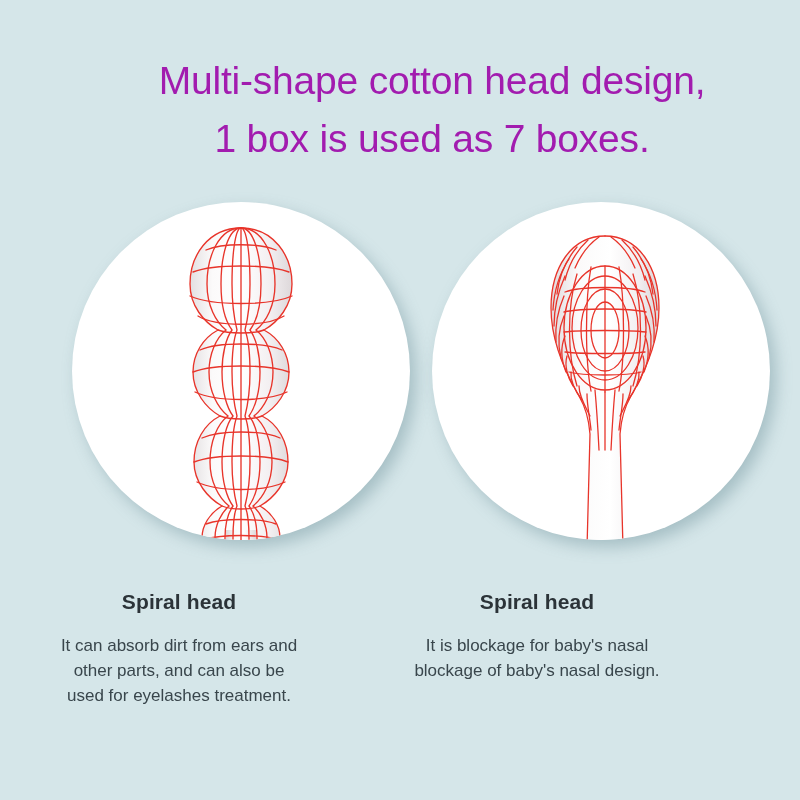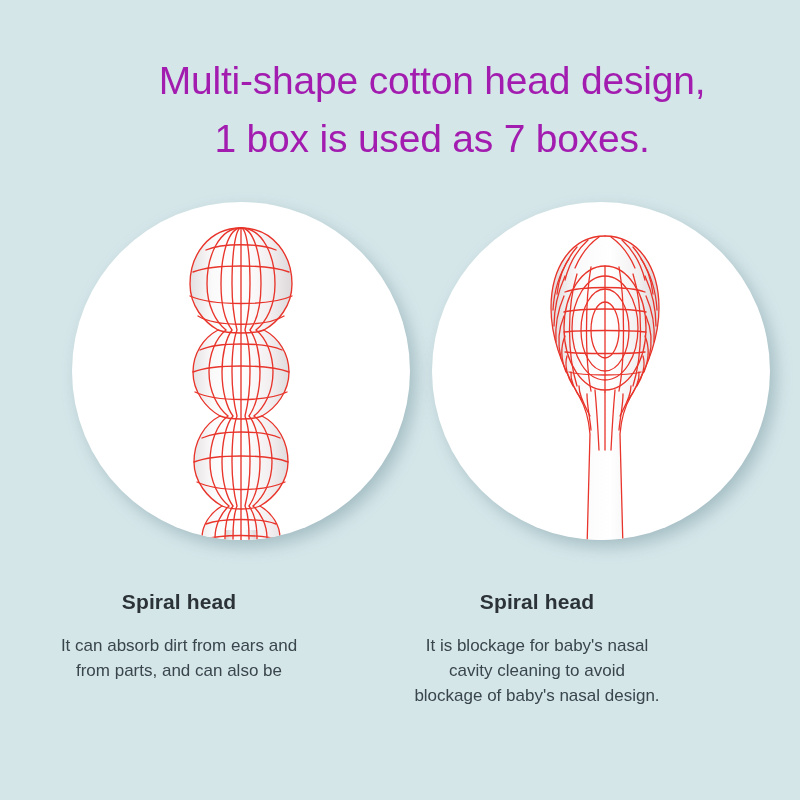--- a/index.html
+++ b/index.html
@@ -336,28 +336,28 @@
       </svg>
     </div>
   </div>
 
   <div class="captions">
 
     <div class="caption-col">
       <div class="caption-title">Spiral head</div>
       <div class="caption-body">
         <span class="line">It can absorb dirt from ears and</span>
-        <span class="line">from parts, and can also be</span>
+        <span class="line">other parts, and can also be</span>
+        <span class="line">used for eyelashes treatment.</span>
       </div>
     </div>
 
     <div class="caption-col">
       <div class="caption-title">Spiral head</div>
       <div class="caption-body">
         <span class="line">It is blockage for baby's nasal</span>
-        <span class="line">cavity cleaning to avoid</span>
         <span class="line">blockage of baby's nasal design.</span>
       </div>
     </div>
 
   </div>
 
 </div>
 
 </body></html>

